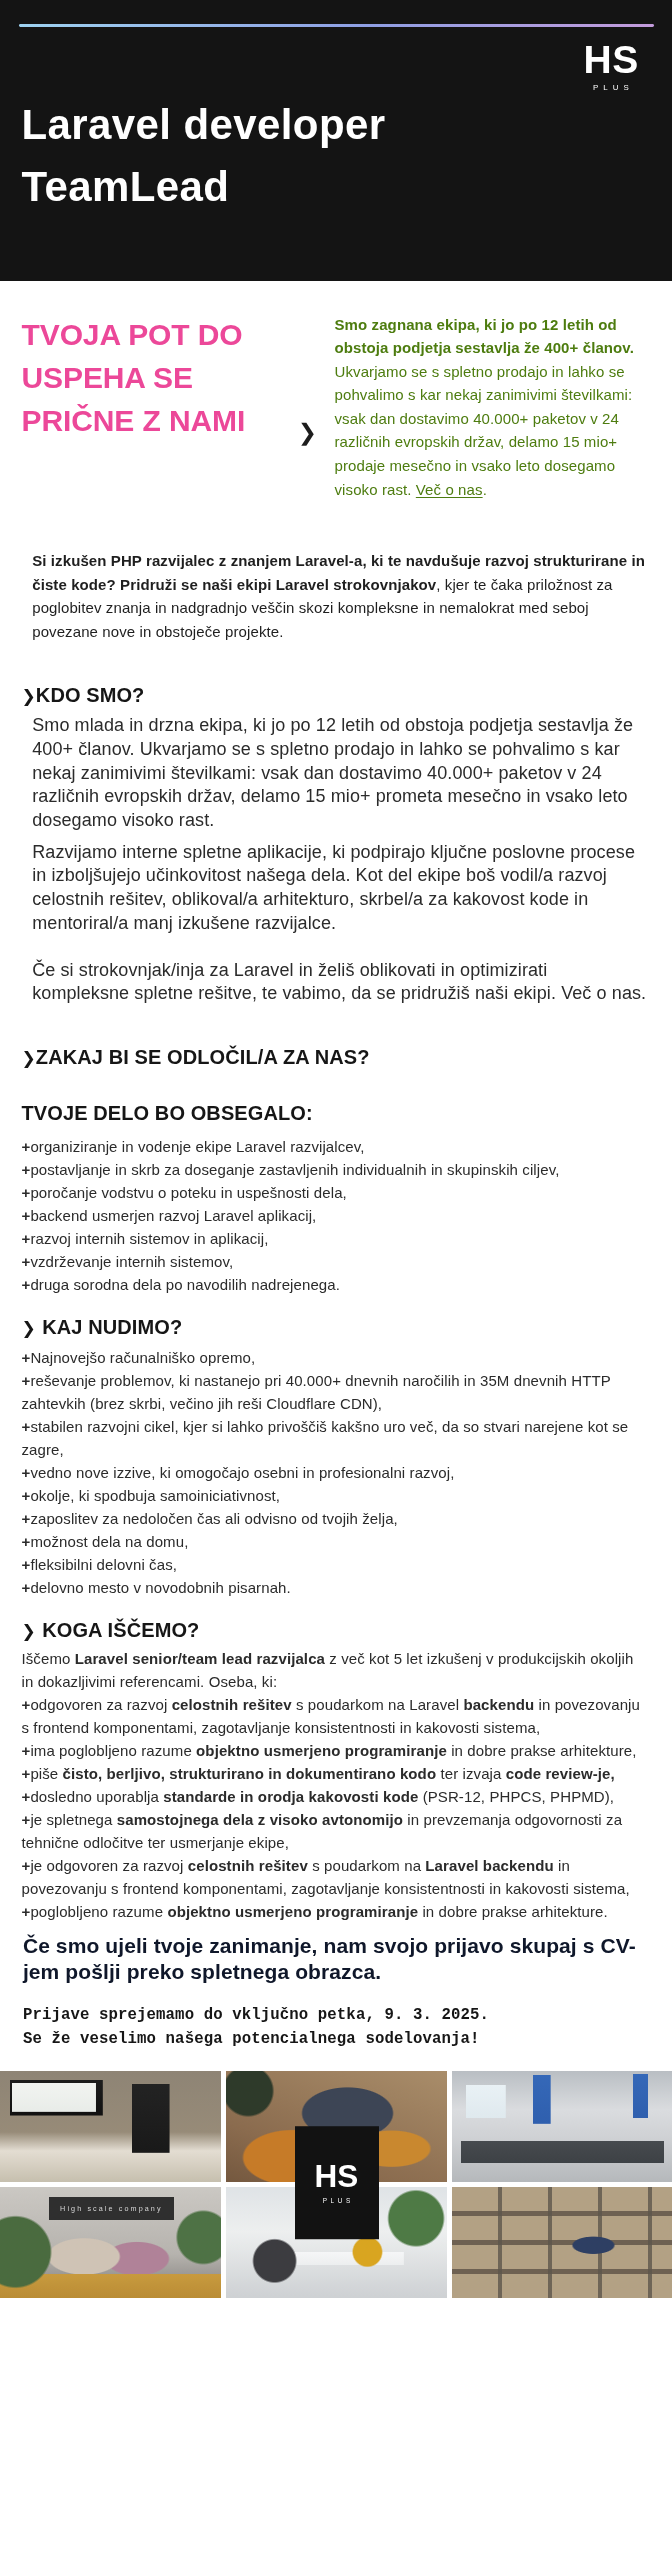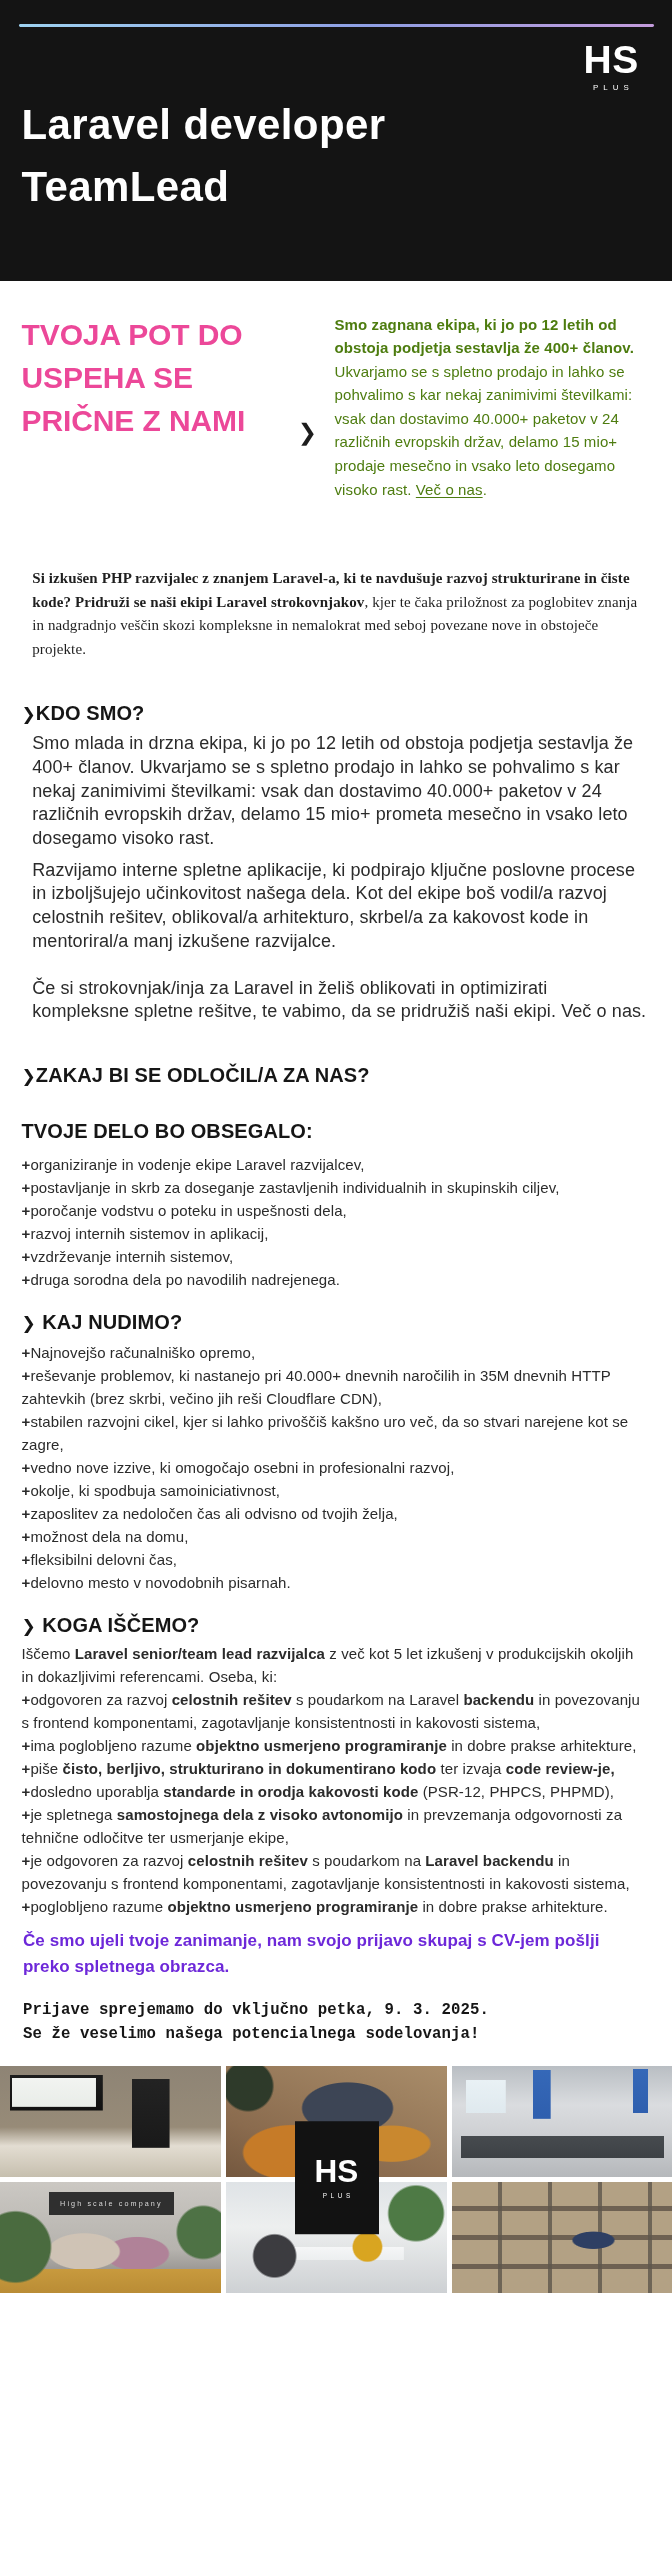--- a/index.html
+++ b/index.html
@@ -44,37 +44,37 @@
   .hero-arrow {
     width: 54px; flex: none;
     font-size: 23px; font-weight: 700; color: #1d1d1d;
     padding-top: 106px; text-align: center;
   }
   .hero-right { flex: 1; font-size: 15px; line-height: 23.6px; color: #4d7c0f; }
 
   
   .content { padding: 0 24px 0 21.5px; }
   .para { font-size: 18px; line-height: 23.6px; color: #2b2b2b; padding-left: 10.7px; }
-  .intro { margin-top: 66px; font-size: 15px; line-height: 23.6px; padding-left: 10.7px; color: #1f1f1f; font-family: Liberation Serif, serif; }
+  .intro { margin-top: 48px; font-size: 15px; line-height: 23.6px; padding-left: 10.7px; color: #1f1f1f; }
   .sec-h {
     font-size: 20px; font-weight: 700; color: #161616;
     letter-spacing: 0.1px; line-height: 24px;
   }
   .sec-h .arr { font-size: 17px; }
   .sec-h .arr.gap { margin-right: 6.4px; }
   .mt-lg { margin-top: 39px; }
   .mt-md { margin-top: 30px; }
   .mt-sm { margin-top: 18.6px; }
   .list { font-size: 15px; line-height: 23px; color: #2b2b2b; }
   .list.plain { padding-left: 10.7px; margin-top: 7.2px; }
   .list.bullets { margin-top: 10px; }
   .line-item { margin: 0; }
   .plus { font-weight: 700; font-size: 15px; }
 
-  .closing { margin-top: 10px; font-size: 17px; line-height: 26px; font-weight: 700; color: #6d28d9; padding-left: 1.4px; }
+  .closing { margin-top: 10px; font-size: 21px; line-height: 26px; font-weight: 700; color: #0f172a; padding-left: 1.4px; }
   .deadline { margin-top: 18.6px; font-size: 15.7px; line-height: 24px; font-weight: 700; color: #161616; padding-left: 1.4px; font-family: Liberation Mono, monospace; }
 
   
   .collage {
     position: relative;
     margin-top: 20px;
     height: 227px;
     display: grid;
     grid-template-columns: 1fr 1fr 1fr;
     grid-template-rows: 111px 112px;
@@ -194,20 +194,21 @@
     <span class="arr">❯</span><span>ZAKAJ BI SE ODLOČIL/A ZA NAS?</span>
   </h3>
 
   <h3 class="sec-h mt-md">
     <span>TVOJE DELO BO OBSEGALO:</span>
   </h3>
   <div class="list bullets">
       <div class="line-item"><span class="plus">+</span>organiziranje in vodenje ekipe Laravel razvijalcev,</div>
       <div class="line-item"><span class="plus">+</span>postavljanje in skrb za doseganje zastavljenih individualnih in skupinskih ciljev,</div>
       <div class="line-item"><span class="plus">+</span>poročanje vodstvu o poteku in uspešnosti dela,</div>
+      <div class="line-item"><span class="plus">+</span>backend usmerjen razvoj Laravel aplikacij,</div>
       <div class="line-item"><span class="plus">+</span>razvoj internih sistemov in aplikacij,</div>
       <div class="line-item"><span class="plus">+</span>vzdrževanje internih sistemov,</div>
       <div class="line-item"><span class="plus">+</span>druga sorodna dela po navodilih nadrejenega.</div>
     </div>
 
   <h3 class="sec-h mt-sm">
     <span class="arr gap">❯</span><span>KAJ NUDIMO?</span>
   </h3>
   <div class="list bullets" style="margin-top:5.7px">
       <div class="line-item"><span class="plus">+</span>Najnovejšo računalniško opremo,</div>

